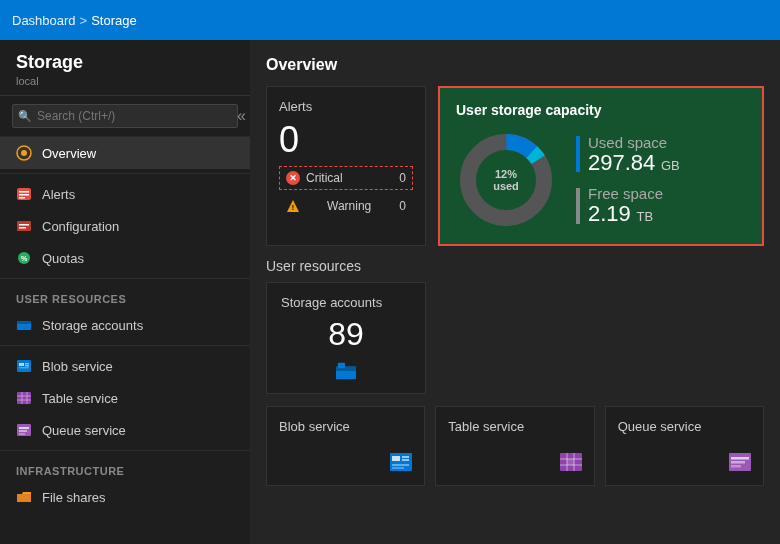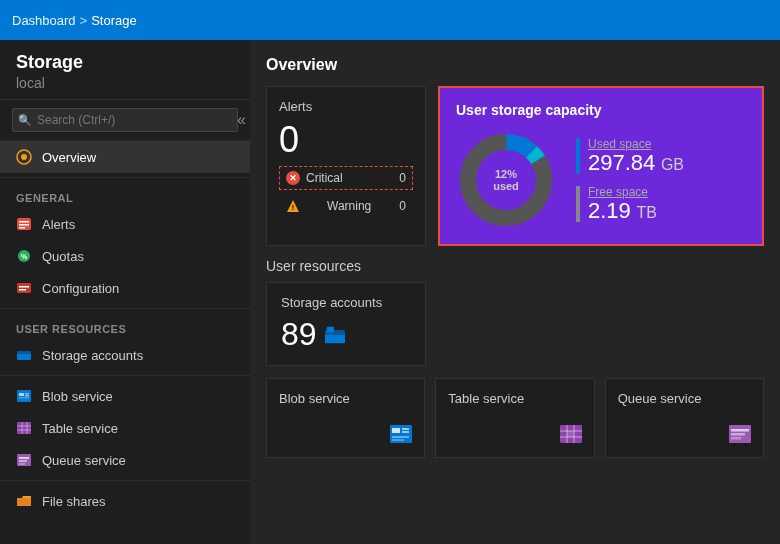--- a/index.html
+++ b/index.html
@@ -60,21 +60,21 @@
     .sidebar-header {
       padding: 12px 16px 8px;
       border-bottom: 1px solid #333;
     }
     .sidebar-title {
       font-size: 18px;
       font-weight: 600;
       color: #fff;
     }
     .sidebar-subtitle {
-      font-size: 14px;
+      font-size: 11px;
       color: #888;
       margin-top: 2px;
     }
     .sidebar-search {
       padding: 8px 12px;
       border-bottom: 1px solid #2a2a2a;
       display: flex;
       align-items: center;
       position: relative;
     }
@@ -209,21 +209,21 @@
       color: #fff;
       font-weight: bold;
       flex-shrink: 0;
     }
     .alert-label { flex: 1; }
     .alert-num { color: #ccc; }
 
     
     .capacity-card {
       flex: 1;
-      background: #6d28d9;
+      background: #14532d;
       border: 2px solid #e74c3c;
       padding: 14px 16px;
     }
     .capacity-title {
       font-size: 14px;
       font-weight: 600;
       color: #fff;
       margin-bottom: 12px;
     }
     .capacity-inner {
@@ -261,32 +261,31 @@
       align-items: center;
       gap: 8px;
     }
     .stat-bar {
       width: 4px;
       height: 36px;
       background: #0078d4;
     }
     .stat-bar.free { background: #888; }
     .stat-label {
-      font-size: 12px;
+      font-size: 15px;
       color: #aaa;
-      text-decoration: underline;
     }
     .stat-value {
       font-size: 22px;
       font-weight: 300;
       color: #fff;
       line-height: 1.1;
     }
     .stat-unit {
-      font-size: 16px;
+      font-size: 13px;
       color: #ccc;
       margin-left: 2px;
     }
 
     
     .section-title {
       font-size: 14px;
       color: #ccc;
       margin-bottom: 8px;
       margin-top: 4px;
@@ -305,20 +304,21 @@
       color: #ccc;
       margin-bottom: 6px;
     }
     .resource-card-value {
       font-size: 32px;
       font-weight: 300;
       color: #fff;
       display: flex;
       align-items: center;
       gap: 8px;
+      flex-direction: column;
     }
     .storage-icon-img {
       width: 20px;
       height: 20px;
       display: flex;
       align-items: center;
       justify-content: center;
     }
 
     
@@ -377,53 +377,52 @@
       <span class="nav-icon icon-overview">
         <svg width="16" height="16" viewBox="0 0 16 16" fill="none">
           <circle cx="8" cy="8" r="7" stroke="#f39c12" stroke-width="1.5" fill="none"></circle>
           <circle cx="8" cy="8" r="3" fill="#f39c12"></circle>
         </svg>
       </span>
       <span>Overview</span>
     </div>
 
     <div class="section-divider"></div>
-    <div class="section-label">General</div>
 
     <div class="nav-item">
       <span class="nav-icon">
         <svg width="16" height="16" viewBox="0 0 16 16">
           <rect width="14" height="12" x="1" y="2" rx="2" fill="#e74c3c"></rect>
           <rect width="10" height="1.5" x="3" y="5" fill="#fff"></rect>
           <rect width="10" height="1.5" x="3" y="8" fill="#fff"></rect>
           <rect width="6" height="1.5" x="3" y="11" fill="#fff"></rect>
         </svg>
       </span>
       <span>Alerts</span>
     </div>
 
     <div class="nav-item">
       <span class="nav-icon">
         <svg width="16" height="16" viewBox="0 0 16 16">
-          <circle cx="8" cy="8" r="6" fill="#27ae60"></circle>
-          <text x="8" y="11" text-anchor="middle" fill="#fff" font-size="7" font-weight="bold">%</text>
-        </svg>
-      </span>
-      <span>Quotas</span>
-    </div>
-
-    <div class="nav-item">
-      <span class="nav-icon">
-        <svg width="16" height="16" viewBox="0 0 16 16">
           <rect x="1" y="3" width="14" height="10" rx="1" fill="#c0392b"></rect>
           <rect x="3" y="6" width="10" height="1.5" fill="#fff"></rect>
           <rect x="3" y="9" width="7" height="1.5" fill="#fff"></rect>
         </svg>
       </span>
       <span>Configuration</span>
+    </div>
+
+    <div class="nav-item">
+      <span class="nav-icon">
+        <svg width="16" height="16" viewBox="0 0 16 16">
+          <circle cx="8" cy="8" r="6" fill="#27ae60"></circle>
+          <text x="8" y="11" text-anchor="middle" fill="#fff" font-size="7" font-weight="bold">%</text>
+        </svg>
+      </span>
+      <span>Quotas</span>
     </div>
 
     <div class="section-divider"></div>
     <div class="section-label">User resources</div>
 
     <div class="nav-item">
       <span class="nav-icon">
         <svg width="16" height="16" viewBox="0 0 16 16">
           <rect x="1" y="4" width="14" height="9" rx="1" fill="#0078d4"></rect>
           <rect x="1" y="4" width="14" height="3" rx="1" fill="#005a9e"></rect>
@@ -466,20 +465,21 @@
           <rect x="1" y="2" width="14" height="12" rx="1" fill="#9b59b6"></rect>
           <rect x="3" y="5" width="10" height="2" fill="#fff" opacity="0.7"></rect>
           <rect x="3" y="8" width="8" height="2" fill="#fff" opacity="0.5"></rect>
           <rect x="3" y="11" width="6" height="2" fill="#fff" opacity="0.3"></rect>
         </svg>
       </span>
       <span>Queue service</span>
     </div>
 
     <div class="section-divider"></div>
+    <div class="section-label">Infrastructure</div>
 
     <div class="nav-item">
       <span class="nav-icon">
         <svg width="16" height="16" viewBox="0 0 16 16">
           <path d="M1 5 L6 5 L7 3 L15 3 L15 13 L1 13 Z" fill="#f39c12"></path>
           <path d="M1 5 L15 5 L15 13 L1 13 Z" fill="#e67e22"></path>
         </svg>
       </span>
       <span>File shares</span>
     </div>

